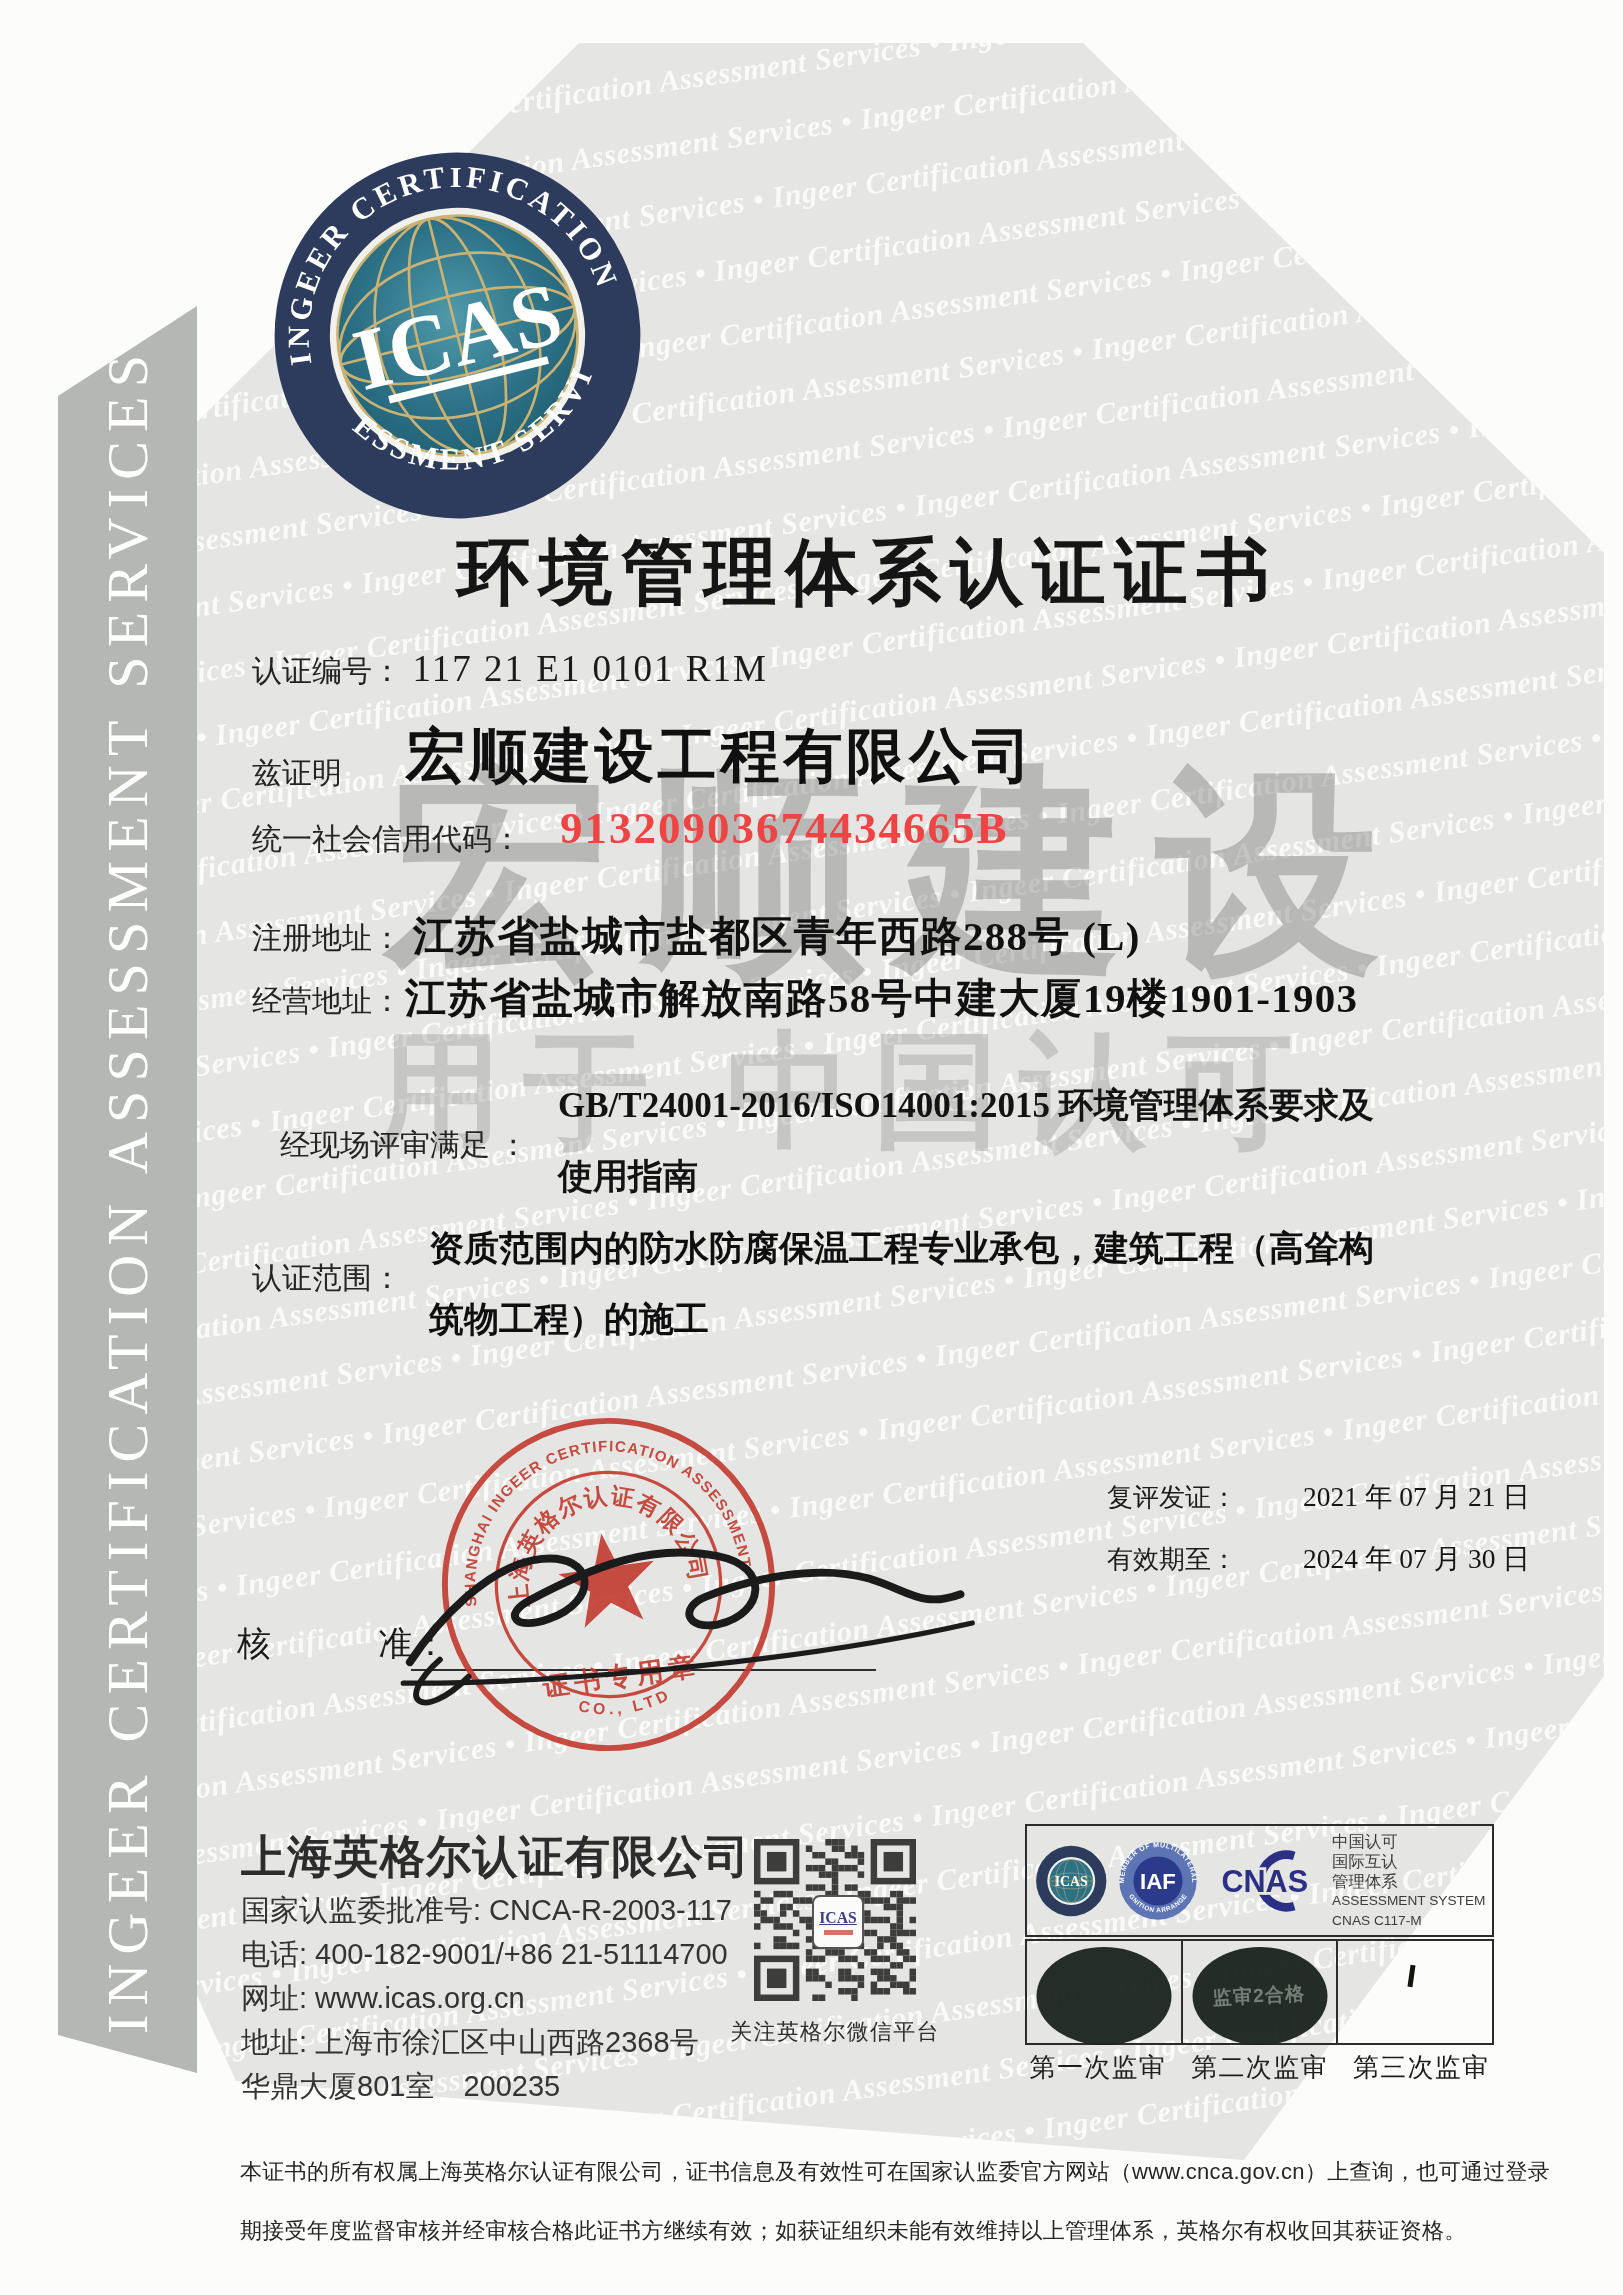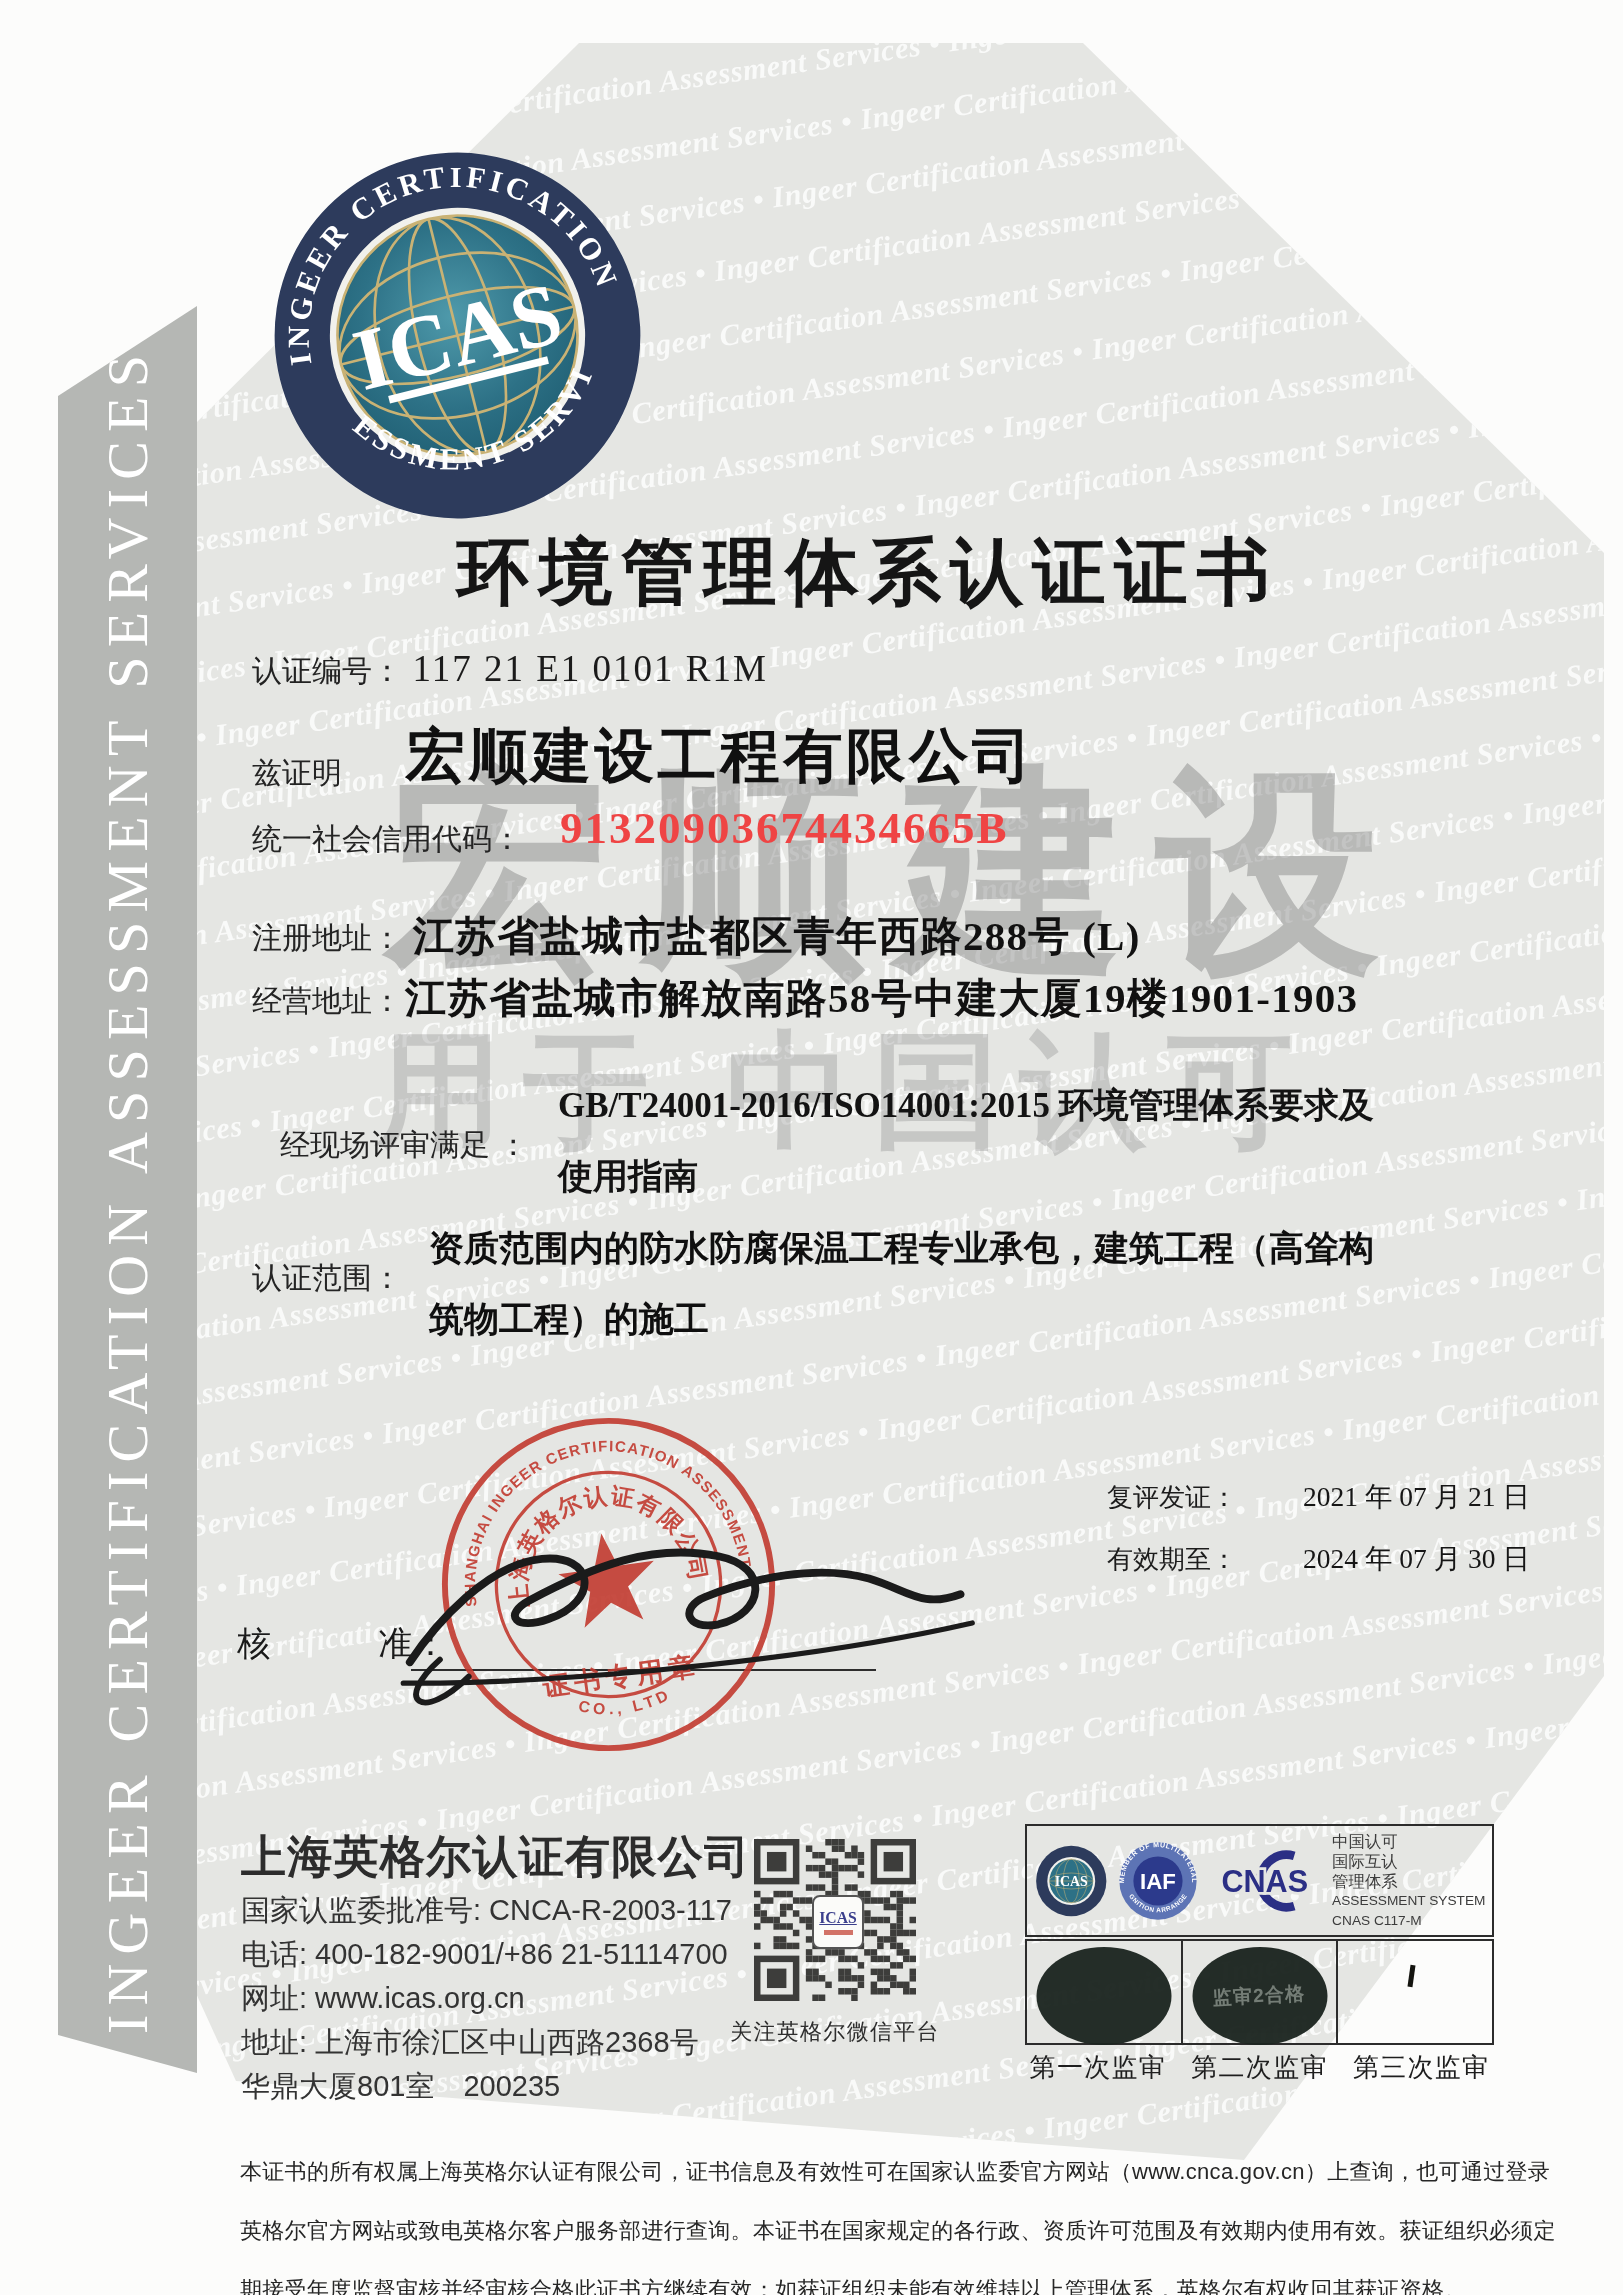--- a/index.html
+++ b/index.html
@@ -526,16 +526,15 @@
   </div>
 </div>
 <div class="z audit-labels">
   <span>第一次监审</span>
   <span>第二次监审</span>
   <span>第三次监审</span>
 </div>
 
 <div class="z footer-par">
   <div>本证书的所有权属上海英格尔认证有限公司，证书信息及有效性可在国家认监委官方网站（www.cnca.gov.cn）上查询，也可通过登录</div>
-  <div>英格尔官方网站或致电英格尔客户服务部进行查询。本证书在国家规定的各行政、资质许可范围及有效期内使用有效。获证组织必须定</div>
   <div>期接受年度监督审核并经审核合格此证书方继续有效；如获证组织未能有效维持以上管理体系，英格尔有权收回其获证资格。</div>
 </div>
 
 
 </body></html>

